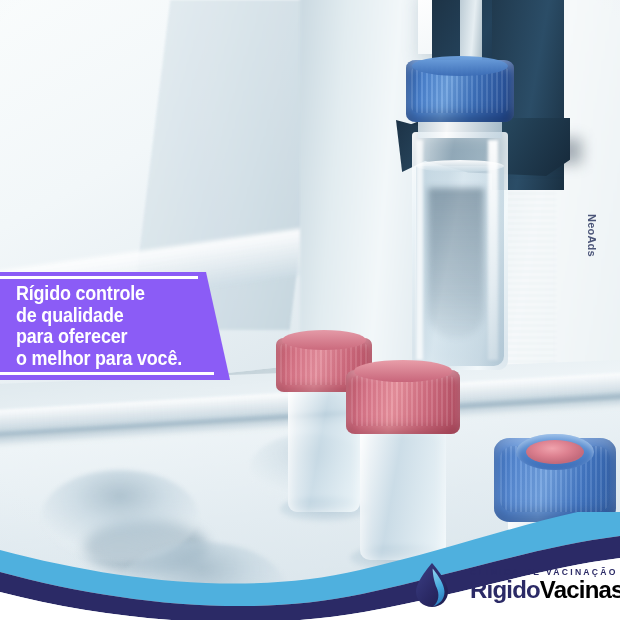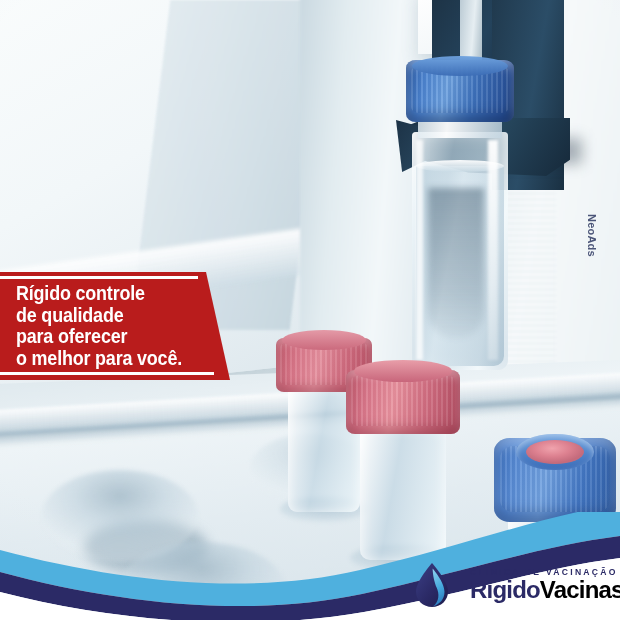--- a/index.html
+++ b/index.html
@@ -279,21 +279,21 @@
   }
   .vignette{
     position:absolute; inset:0;
     background:radial-gradient(120% 100% at 50% 40%, rgba(255,255,255,0) 55%, rgba(205,220,230,.35) 100%);
     pointer-events:none;
   }
 
   
   .banner{
     position:absolute; left:0; top:272px; width:238px; height:108px;
-    background:#b91c1c;
+    background:#8b5cf6;
     clip-path:polygon(0 0, 206px 0, 230px 108px, 0 108px);
     box-shadow:4px 4px 14px rgba(30,35,75,.28);
   }
   .banner .rule-top{
     position:absolute; left:0; top:4px; width:198px; height:3px; background:#ffffff;
   }
   .banner .rule-bottom{
     position:absolute; left:0; bottom:5px; width:214px; height:3px; background:#ffffff;
   }
   .banner .copy{

